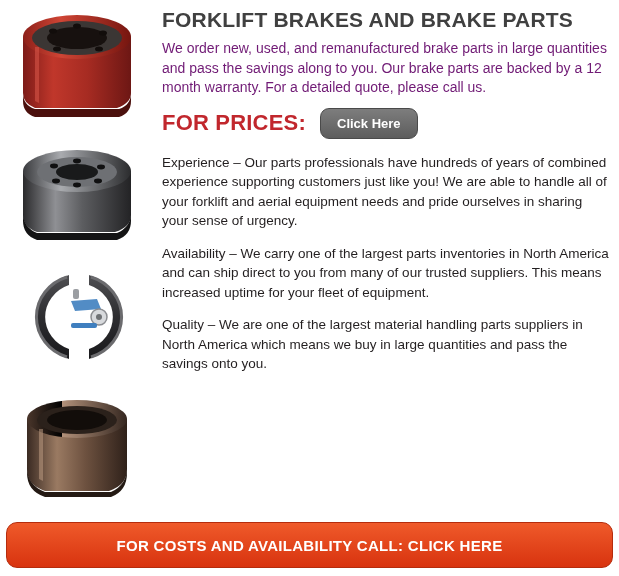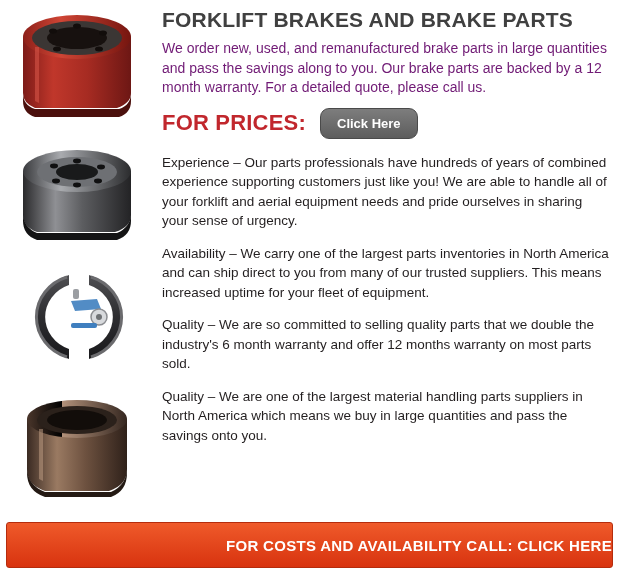--- a/index.html
+++ b/index.html
@@ -97,24 +97,24 @@
   
   .banner {
     position: absolute;
     left: 6px;
     top: 522px;
     width: 607px;
     height: 46px;
     background: #E8401F;
     background: linear-gradient(#ef5a2a, #d8330f);
     border: 1px solid #b52c0d;
-    border-radius: 3px;
+    border-radius: 11px;
     display: flex;
     align-items: center;
-    justify-content: flex-end;
+    justify-content: center;
     cursor: pointer;
   }
   .banner span {
     color: #ffffff;
     font-size: 15px;
     font-weight: bold;
     letter-spacing: 0.3px;
   }
 </style>
 </head>
@@ -250,23 +250,20 @@
     </div>
 
     <p class="para">
       <b>Experience</b><span> – </span><span>Our parts professionals have hundreds of years of combined experience supporting customers just like you!  We are able to handle all of your forklift and aerial equipment needs and pride ourselves in sharing your sense of urgency.</span>
     </p>
 
     <p class="para">
       <b>Availability</b><span> – </span><span>We carry one of the largest parts inventories in North America and can ship direct to you from many of our trusted suppliers.  This means increased uptime for your fleet of equipment.</span>
     </p>
 
-    <p class="para">
-      <b>Quality</b><span> – </span><span>We are so committed to selling quality parts that we double the industry's 6 month warranty and offer 12 months warranty on most parts sold.</span>
-    </p>
 
 
     <p class="para">
       <b>Quality</b><span> – </span><span>We are one of the largest material handling parts suppliers in North America which means we buy in large quantities and pass the savings onto you.</span>
     </p>
 
   </div>
 
   <div class="banner">
     <span>FOR COSTS AND AVAILABILITY CALL: CLICK HERE</span>

